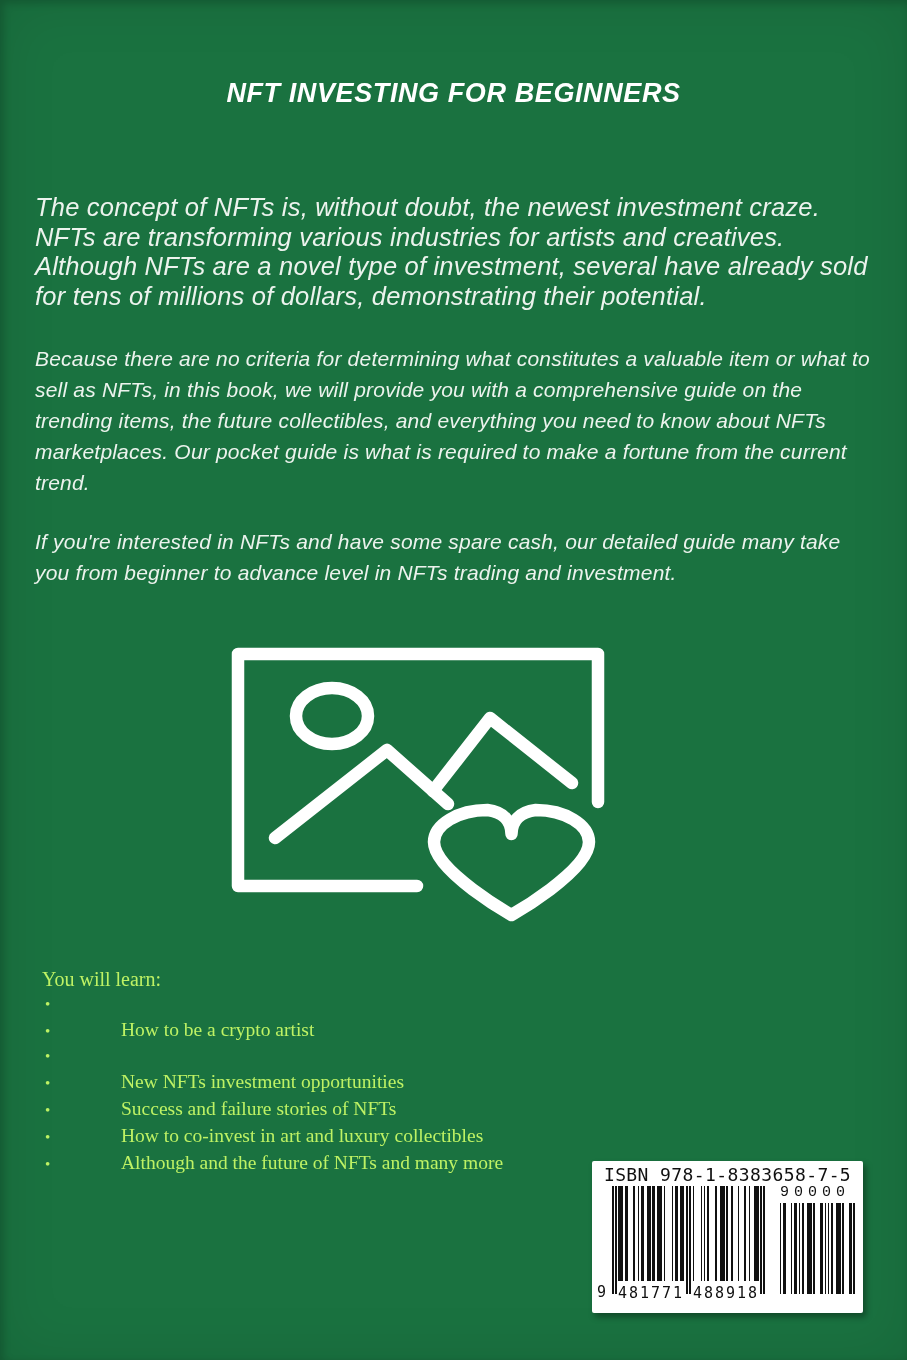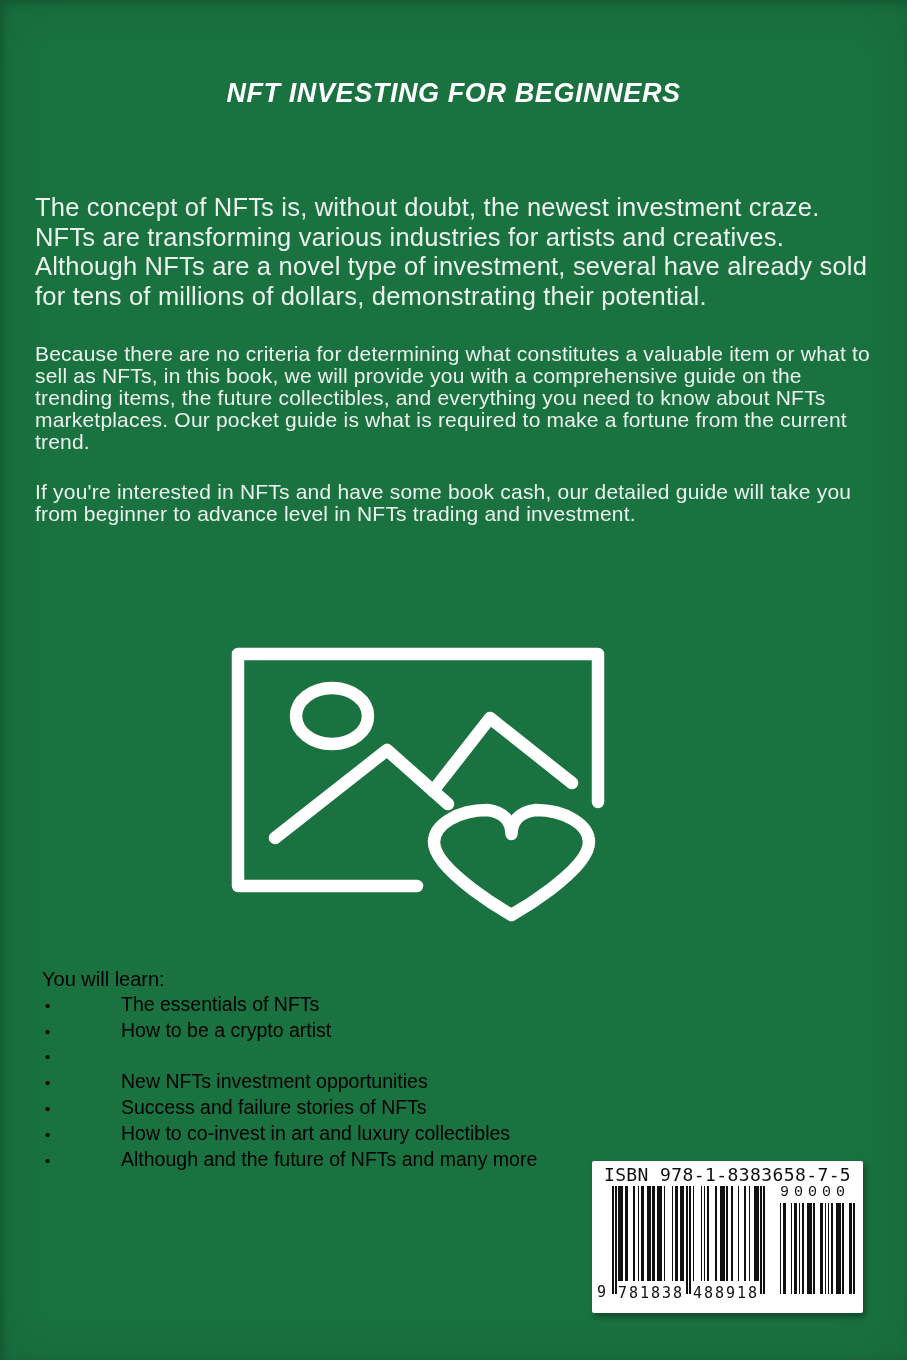--- a/index.html
+++ b/index.html
@@ -7,29 +7,29 @@
     position:relative; width:907px; height:1360px; overflow:hidden;
     background:#1a7240;
     box-shadow:inset 0 0 60px rgba(0,0,0,0.10), inset 3px 3px 8px rgba(0,0,0,0.18);
     font-family:"Liberation Sans", sans-serif;
   }
   .title {
     position:absolute; top:78px; left:0; width:100%; margin:0;
     text-align:center; color:#ffffff;
     font-size:27px; font-weight:bold; font-style:italic; letter-spacing:0.6px;
   }
-  .paras { position:absolute; left:35px; top:193px; width:836px; color:#ecf3ed; }
+  .paras { position:absolute; left:35px; top:193px; width:836px; color:#ecf3ed; font-style:italic; }
   .para { margin:0; letter-spacing:0.2px; }
   .para-lg { font-size:25.5px; line-height:29.5px; margin-bottom:32px; }
-  .para-sm { font-size:21px; line-height:22px; margin-bottom:28px; }
+  .para-sm { font-size:21px; line-height:31px; margin-bottom:28px; }
 
   .icon-wrap { position:absolute; left:228px; top:644px; width:380px; height:285px; }
   .icon-wrap svg { display:block; }
 
-  .learn { position:absolute; left:42px; top:966px; color:#000000; }
+  .learn { position:absolute; left:42px; top:966px; color:#bef264;font-family:Liberation Serif, serif; }
   .learn-heading { font-size:20px; line-height:26px; }
   .learn-list { list-style:none; margin:0; padding:0; }
   .learn-item { display:flex; align-items:baseline; font-size:19.5px; line-height:25px; }
   .bullet { flex:none; width:76px; padding-left:3px; font-size:15px; }
 
   .barcode-box {
     position:absolute; left:592px; top:1161px; width:271px; height:152px;
     background:#ffffff; color:#101010; border-radius:2px;
     box-shadow:3px 4px 6px rgba(0,0,0,0.35);
     font-family:"DejaVu Sans Mono", monospace;
@@ -51,21 +51,21 @@
 </head>
 <body>
 
 <div class="cover">
 
   <h1 class="title">NFT INVESTING FOR BEGINNERS</h1>
 
   <div class="paras">
     <p class="para para-lg">The concept of NFTs is, without doubt, the newest investment craze.  NFTs are transforming various industries for artists and creatives. Although NFTs are a novel type of investment, several have already sold for tens of millions of dollars, demonstrating their potential.</p>
     <p class="para para-sm">Because there are no criteria for determining what constitutes a valuable item or what to sell as NFTs, in this book, we will provide you with a comprehensive guide on the trending items, the future collectibles, and everything you need to know about NFTs marketplaces. Our pocket guide is what is required to make a fortune from the current trend.</p>
-    <p class="para para-sm">If you're interested in NFTs and have some book cash, our detailed guide will take you from beginner to advance level in NFTs trading and investment.</p>
+    <p class="para para-sm">If you're interested in NFTs and have some spare cash, our detailed guide many take you from beginner to advance level in NFTs trading and investment.</p>
   </div>
 
   <div class="icon-wrap">
     <svg viewBox="0 0 380 285" width="380" height="285" fill="none" stroke="#ffffff" stroke-width="12.5" stroke-linecap="round" stroke-linejoin="round">
       <path d="M189,242 L10,242 L10,10 L370,10 L370,158"></path>
       <ellipse cx="104" cy="72" rx="36" ry="28"></ellipse>
       <path d="M47,194 L159,106 L220,160"></path>
       <path d="M205,147 L262,74 L344,139"></path>
       <path d="M283.5,271
         C283.5,271 206,227.2 206,198.1
@@ -75,21 +75,20 @@
         C336.8,166 361,180.6 361,198.1
         C361,227.2 283.5,271 283.5,271 Z"></path>
     </svg>
   </div>
 
   <div class="learn">
     <div class="learn-heading">You will learn:</div>
     <ul class="learn-list">
       <li class="learn-item">
           <span class="bullet">•</span>
-          <span>The essentials of NFTs</span>
         </li>
       <li class="learn-item">
           <span class="bullet">•</span>
           <span>How to be a crypto artist</span>
         </li>
       <li class="learn-item">
           <span class="bullet">•</span>
         </li>
       <li class="learn-item">
           <span class="bullet">•</span>
@@ -156,18 +155,18 @@
         <div class="bar" style="left: 35.29px; width: 1.6px;"></div>
         <div class="bar" style="left: 41.71px; width: 3.21px;"></div>
         <div class="bar" style="left: 46.52px; width: 1.6px;"></div>
         <div class="bar" style="left: 49.73px; width: 1.6px;"></div>
         <div class="bar" style="left: 52.94px; width: 1.6px;"></div>
         <div class="bar" style="left: 57.75px; width: 4.81px;"></div>
         <div class="bar" style="left: 64.17px; width: 1.6px;"></div>
         <div class="bar" style="left: 70.58px; width: 3.21px;"></div>
         <div class="bar" style="left: 75.4px; width: 1.6px;"></div>
       </div>
-    <div class="digit-strip strip1">781838</div>
+    <div class="digit-strip strip1">481771</div>
     <div class="digit-strip strip2">488918</div>
     <div class="lead-digit">9</div>
   </div>
 
 </div>
 
 </body></html>

